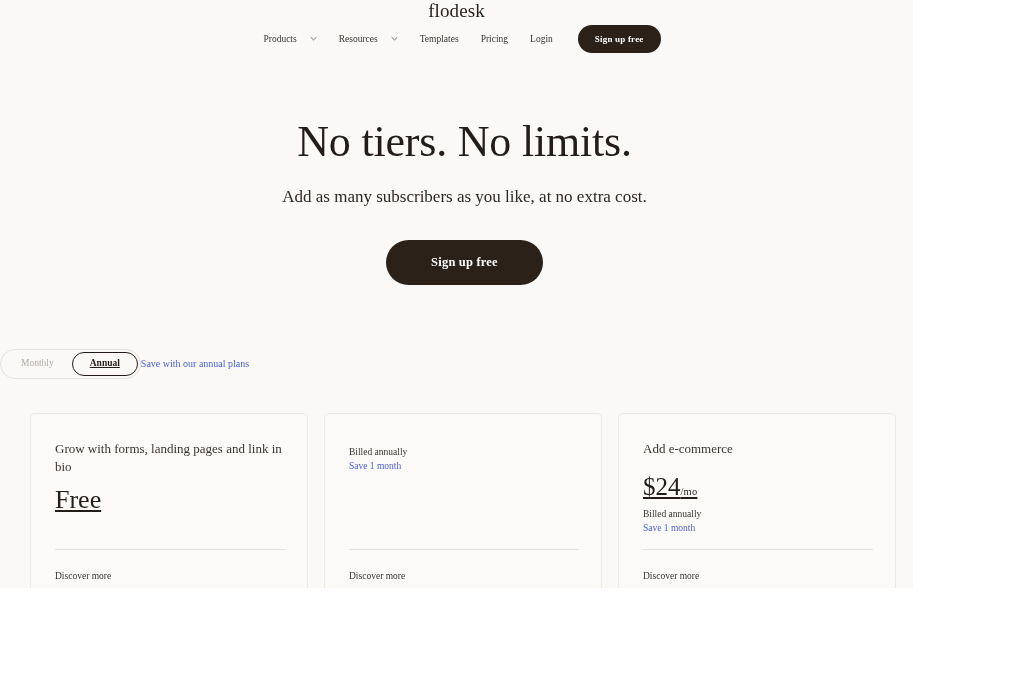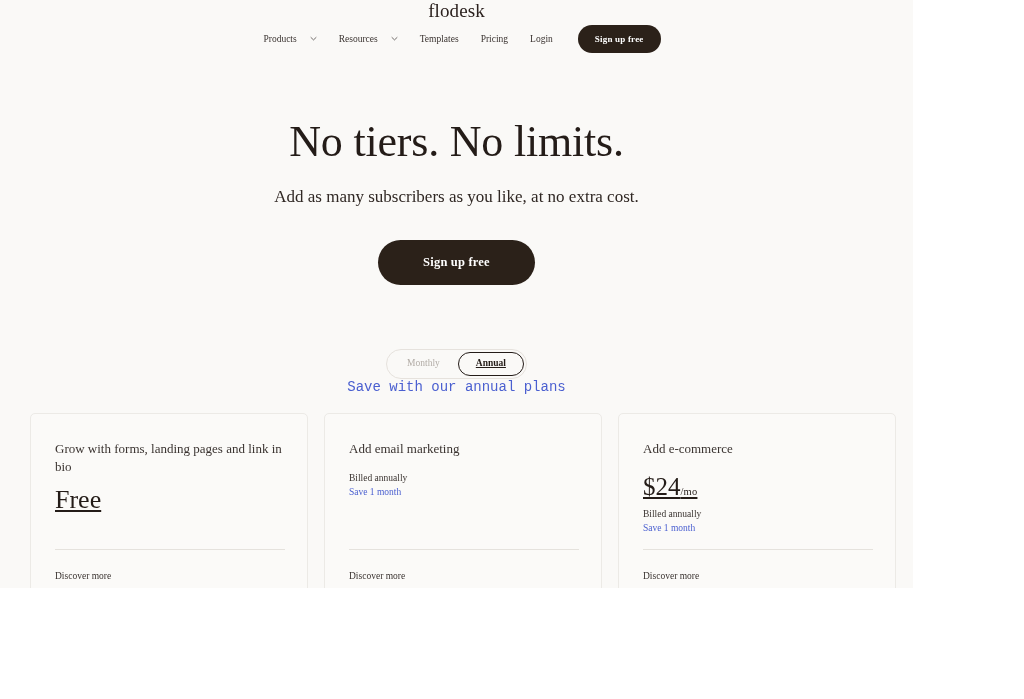--- a/index.html
+++ b/index.html
@@ -81,21 +81,21 @@
     padding: 9px 17px;
     border-radius: 20px;
     white-space: nowrap;
     cursor: pointer;
     letter-spacing: 0.2px;
   }
 
   
   .hero {
     position: absolute;
-    left: 0;
+    left: 8px;
     top: 118px;
     width: 913px;
     text-align: center;
   }
 
   .hero-title {
     font-size: 44px;
     color: #241c18;
     line-height: 1.1;
     letter-spacing: -0.2px;
@@ -130,21 +130,20 @@
     letter-spacing: 0.2px;
   }
 
   
   .toggle-zone {
     position: absolute;
     left: 0;
     top: 349px;
     width: 913px;
     display: flex;
-    flex-direction: column;
     align-items: center;
   }
 
   .toggle {
     display: flex;
     align-items: center;
     border: 1px solid #e6e2dd;
     border-radius: 20px;
     padding: 2px;
     background: #faf9f7;
@@ -161,24 +160,23 @@
   }
   .toggle-opt.inactive { color: #b2aca6; }
   .toggle-opt.active {
     color: #241c18;
     border-color: #241c18;
     font-weight: bold;
     text-decoration: underline;
   }
 
   .toggle-note {
-    font-size: 14px;
+    font-size: 10px;
     color: #4a5fd0;
     cursor: pointer;
-    font-family: Liberation Mono, monospace;
   }
 
   
   .cards {
     position: absolute;
     left: 30px;
     top: 413px;
     width: 866px;
     display: flex;
     gap: 16px;
@@ -314,21 +312,20 @@
     <div class="card free">
       <div class="card-tagline">Grow with forms, landing pages and link in bio</div>
       <div class="card-price">
         <span>Free</span><span class="unit"></span>
       </div>
       <div class="card-divider"></div>
       <div class="card-more">Discover more</div>
     </div>
 
     <div class="card">
-      <div class="card-tagline">Add email marketing</div>
       <div class="card-billed">Billed annually</div>
       <div class="card-save">Save 1 month</div>
       <div class="card-divider"></div>
       <div class="card-more">Discover more</div>
     </div>
 
     <div class="card">
       <div class="card-tagline">Add e-commerce</div>
       <div class="card-price">
         <span>$24</span><span class="unit">/mo</span>

